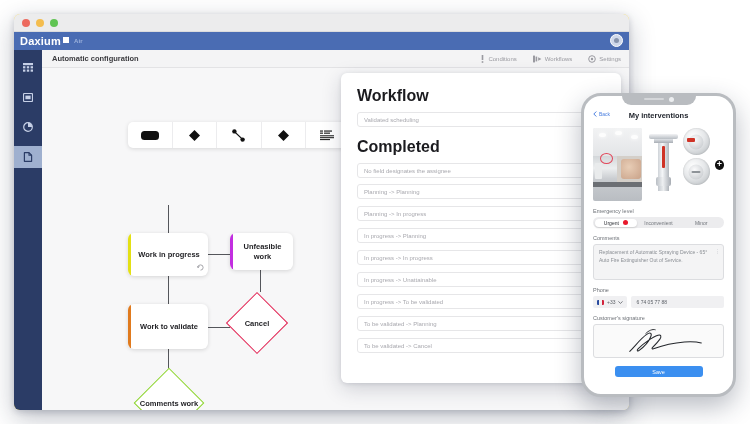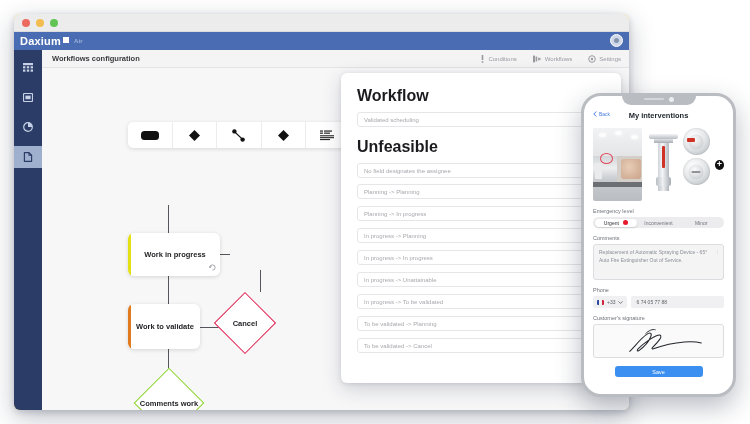--- a/index.html
+++ b/index.html
@@ -301,21 +301,21 @@
           <svg width="10" height="10" viewBox="0 0 10 10">
             <path d="M1.4 0.7 H6 L8.6 3.2 V9.3 H1.4 Z" fill="none" stroke="currentColor" stroke-width="1.2" stroke-linejoin="round"></path>
             <path d="M6 0.7 V3.2 H8.6" fill="none" stroke="currentColor" stroke-width="1.1"></path>
           </svg>
         </div>
       </div>
 
       <div class="content">
 
         <div class="subbar">
-          <div class="subbar-title">Workflows configuration</div>
+          <div class="subbar-title">Automatic configuration</div>
           <div class="subbar-menu">
             <div class="menu-item">
               <svg width="5" height="8" viewBox="0 0 5 8">
                 <rect x="1.7" y="0" width="1.6" height="5" fill="#9a9aa0"></rect>
                 <rect x="1.7" y="6.2" width="1.6" height="1.6" fill="#9a9aa0"></rect>
               </svg>
               <span>Conditions</span>
             </div>
             <div class="menu-item">
               <svg width="9" height="8" viewBox="0 0 9 8">
@@ -376,38 +376,42 @@
           <div class="fc">
 
             <div class="edge" style="left:126px; top:137px; width:1px; height:28px;"></div>
             <div class="edge" style="left:155px; top:186px; width:33px; height:1px;"></div>
             <div class="edge" style="left:218px; top:202px; width:1px; height:22px;"></div>
             <div class="edge" style="left:126px; top:208px; width:1px; height:28px;"></div>
             <div class="edge" style="left:155px; top:259px; width:33px; height:1px;"></div>
             <div class="edge" style="left:126px; top:281px; width:1px; height:25px;"></div>
 
 
-            <div class="node" style="left:86px; top:165px; width:92px; height:43px;">
+            <div class="node" style="left:86px; top:165px; width:80px; height:43px;">
               <span class="bar" style="background:#e3e014;"></span>
               <span class="lbl">Work in progress</span>
               <span class="loop">
                 <svg width="7" height="7" viewBox="0 0 8 8">
                     <path d="M1 4 A3 3 0 1 1 4 7" fill="none" stroke="#9a9aa0" stroke-width="1"></path>
                     <path d="M0 2.4 L1.4 4.3 L2.6 2.6" fill="none" stroke="#9a9aa0" stroke-width="1"></path>
                   </svg>
               </span>
             </div>
 
-
-            <div class="node" style="left:86px; top:236px; width:72px; height:45px;">
+            <div class="node" style="left:188px; top:165px; width:63px; height:37px;">
+              <span class="bar" style="background:#c22ee0;"></span>
+              <span class="lbl">Unfeasible work</span>
+            </div>
+
+            <div class="node" style="left:86px; top:236px; width:80px; height:45px;">
               <span class="bar" style="background:#e07a1e;"></span>
               <span class="lbl">Work to validate</span>
             </div>
 
-            <div class="dnode" style="left:172px; top:224px; width:62px; height:62px;">
+            <div class="dnode" style="left:184px; top:224px; width:62px; height:62px;">
               <span class="di" style="border-color:#e01e4f; width:44px; height:44px; left:9px; top:9px; inset:auto;"></span>
               <span class="dl">Cancel</span>
             </div>
 
             <div class="dnode" style="left:92px; top:300px; width:70px; height:70px;">
               <span class="di" style="border-color:#8bd42a; width:50px; height:50px; left:10px; top:10px; inset:auto;"></span>
               <span class="dl">Comments work</span>
             </div>
           </div>
 
@@ -420,21 +424,21 @@
       </div>
     </div>
   </div>
 
   <div class="form-panel">
     <div class="f-h">Workflow</div>
     <div class="f-field">
       <span>Validated scheduling</span>
     </div>
 
-    <div class="f-h mt">Unfeasible</div>
+    <div class="f-h mt">Completed</div>
     <div class="f-field">
       <span>No field designates the assignee</span>
     </div>
 
     <div class="t-list">
       <div class="f-field">
           <span>Planning -&gt; Planning</span>
         </div>
       <div class="f-field">
           <span>Planning -&gt; In progress</span>

